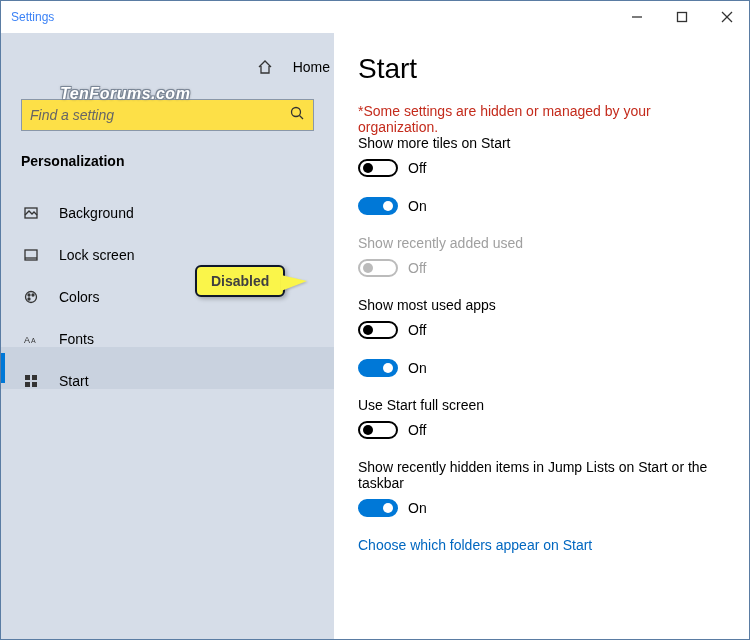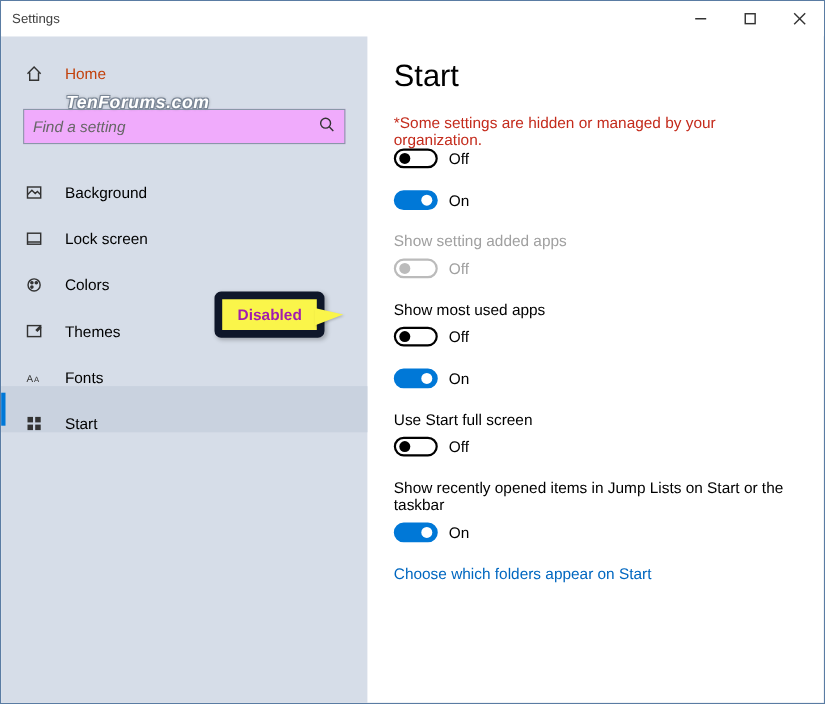--- a/index.html
+++ b/index.html
@@ -1,26 +1,26 @@
 <!DOCTYPE html>
 <html><head>
 <meta charset="utf-8">
 <style>
   * { box-sizing: border-box; margin: 0; padding: 0; font-family: "Segoe UI", Arial, sans-serif; }
   body { width: 750px; height: 640px; background: #fff; overflow: hidden; position: relative; }
   .window { width: 750px; height: 640px; border: 1px solid #5a7ca3; display: flex; flex-direction: column; background: #fff; }
   .titlebar { height: 32px; display: flex; align-items: center; justify-content: space-between; padding-left: 10px; background: #fff; }
-  .titlebar .title { font-size: 12px; color: #404040; }
+  .titlebar .title { font-size: 12px; color: #3b82f6; }
   .titlebar .controls { display: flex; }
   .titlebar .controls div { width: 45px; height: 32px; display: flex; align-items: center; justify-content: center; color: #000; }
   .body { flex: 1; display: flex; overflow: hidden; }
   .sidebar { width: 333px; background: #d6dde8; padding-top: 18px; position: relative; }
-  .home-row { display: flex; align-items: center; padding: 8px 4px 8px 20px; font-size: 14px; color: #c2410c; }
+  .home-row { display: flex; align-items: center; padding: 8px 4px 8px 20px; font-size: 14px; color: #000000; justify-content: flex-end; }
   .home-row .hicon { width: 20px; margin-right: 18px; display:flex; align-items:center; justify-content:center; }
-  .searchbox { margin: 16px 20px 10px 20px; height: 32px; border: 1px solid #8a97a8; background: #f0abfc; display: flex; align-items: center; padding: 0 8px; justify-content: flex-end; }
+  .searchbox { margin: 16px 20px 10px 20px; height: 32px; border: 1px solid #8a97a8; background: #fde047; display: flex; align-items: center; padding: 0 8px; justify-content: flex-end; }
   .searchbox input { flex:1; border:none; background: transparent; font-size: 14px; color: #666; outline:none; }
   .searchbox input::placeholder { color: #666; font-style: italic; }
   .section-label { padding: 12px 20px 10px 20px; font-size: 14px; font-weight: 600; color: #000; }
   .nav-item { display: flex; align-items: flex-end; height: 42px; padding: 0 20px; font-size: 14px; color: #000; position: relative; }
   .nav-item .nicon { width: 20px; margin-right: 18px; display:flex; align-items:center; justify-content:center; font-size: 16px; color:#333; }
   .nav-item.active { background: #c9d2df; }
   .nav-item.active::before { content:""; position:absolute; left:0; top:6px; bottom:6px; width:4px; background:#0078d7; }
   .content { flex:1; padding: 20px 24px 0 24px; overflow:hidden; }
   .content h1 { font-size: 28px; font-weight: 400; margin-bottom: 18px; }
   .warning { color: #c42b1c; font-size: 14px; }
@@ -32,21 +32,21 @@
   .toggle .knob { width: 10px; height: 10px; background:#000; border-radius:50%; position:absolute; top:2px; left:3px; }
   .toggle.on { background:#0078d7; border-color:#0078d7; }
   .toggle.on .knob { background:#fff; left:auto; right:3px; }
   .toggle.disabled { border-color:#bbb; }
   .toggle.disabled .knob { background:#bbb; }
   .toggle-state { font-size: 14px; }
   .setting.disabled .toggle-state { color:#a0a0a0; }
   .link-text { color:#0067c0; font-size:14px; }
   .watermark { position:absolute; top:85px; left:60px; font-size:16px; font-weight:700; color:#fff; text-shadow: -1px -1px 0 #7a8696, 1px -1px 0 #7a8696, -1px 1px 0 #7a8696, 1px 1px 0 #7a8696, 0 0 3px #555; font-style:italic; pointer-events:none; letter-spacing:0.5px; }
   .callout { position:absolute; top:265px; left:195px; pointer-events:none; z-index:5; }
-  .callout .bubble { background: #faf54a; border:7px solid #0f172a; border-radius:6px; padding: 6px 14px; font-size: 14px; font-weight:600; color:#a21caf; box-shadow: 2px 2px 4px rgba(0,0,0,.25); position:relative; }
+  .callout .bubble { background: #faf54a; border:2px solid #0f172a; border-radius:6px; padding: 6px 14px; font-size: 14px; font-weight:600; color:#404040; box-shadow: 2px 2px 4px rgba(0,0,0,.25); position:relative; }
   .callout .tail { position:absolute; top:8px; right:-24px; width:0; height:0; border-left:26px solid #faf54a; border-top:6px solid transparent; border-bottom:10px solid transparent; filter: drop-shadow(1px 1px 1px rgba(0,0,0,.2)); }
   .icon-svg { width:16px; height:16px; stroke:#333; fill:none; stroke-width:1.3; }
 </style>
 </head>
 <body>
 
 <div class="window">
 
   <div class="titlebar">
     <span class="title">Settings</span>
@@ -85,20 +85,21 @@
       <div class="searchbox">
         <input type="text" placeholder="Find a setting" style="">
         <span>
           <svg class="icon-svg" viewBox="0 0 16 16">
               <circle cx="7" cy="7" r="4.5"></circle>
               <line x1="10.5" y1="10.5" x2="14" y2="14"></line>
             </svg>
         </span>
       </div>
 
+      <div class="section-label">Personalization</div>
 
       <div id="nav-list">
           <div class="nav-item">
             <span class="nicon">
               <svg class="icon-svg" viewBox="0 0 16 16">
                 <rect x="2" y="3" width="12" height="10"></rect>
                 <path d="M2 10 L6 6 L9 9 L11 7 L14 10"></path>
               </svg>
             </span>
             <span>Background</span>
@@ -119,29 +120,20 @@
                 <circle cx="6" cy="6" r="1" fill="#333"></circle>
                 <circle cx="10" cy="6" r="1" fill="#333"></circle>
                 <circle cx="6" cy="10" r="1" fill="#333"></circle>
               </svg>
             </span>
             <span>Colors</span>
           </div>
           <div class="nav-item">
             <span class="nicon">
               <svg class="icon-svg" viewBox="0 0 16 16">
-                <rect x="2" y="3" width="12" height="10"></rect>
-                <path d="M10 7 L13 4 L14 5 L11 8 Z" fill="#333"></path>
-              </svg>
-            </span>
-            <span>Themes</span>
-          </div>
-          <div class="nav-item">
-            <span class="nicon">
-              <svg class="icon-svg" viewBox="0 0 16 16">
                 <text x="1" y="12" font-size="9" fill="#333" stroke="none">A</text>
                 <text x="8" y="12" font-size="7" fill="#333" stroke="none">A</text>
               </svg>
             </span>
             <span>Fonts</span>
           </div>
           <div class="nav-item active">
             <span class="nicon">
               <svg class="icon-svg" viewBox="0 0 16 16">
                 <rect x="2" y="2" width="5" height="5" fill="#333" stroke="none"></rect>
@@ -153,37 +145,38 @@
             <span>Start</span>
           </div>
         </div>
     </div>
 
     <div class="content">
       <h1>Start</h1>
       <div class="warning">*Some settings are hidden or managed by your organization.</div>
       <div id="settings-list">
           <div class="setting">
+            <div class="slabel">Show more tiles on Start</div>
             <div class="toggle-row">
               <div class="toggle">
                 <div class="knob"></div>
               </div>
               <span class="toggle-state">Off</span>
             </div>
           </div>
           <div class="setting">
             <div class="toggle-row">
               <div class="toggle on">
                 <div class="knob"></div>
               </div>
               <span class="toggle-state">On</span>
             </div>
           </div>
           <div class="setting disabled">
-            <div class="slabel">Show setting added apps</div>
+            <div class="slabel">Show recently added used</div>
             <div class="toggle-row">
               <div class="toggle disabled">
                 <div class="knob"></div>
               </div>
               <span class="toggle-state">Off</span>
             </div>
           </div>
           <div class="setting">
             <div class="slabel">Show most used apps</div>
             <div class="toggle-row">
@@ -204,21 +197,21 @@
           <div class="setting">
             <div class="slabel">Use Start full screen</div>
             <div class="toggle-row">
               <div class="toggle">
                 <div class="knob"></div>
               </div>
               <span class="toggle-state">Off</span>
             </div>
           </div>
           <div class="setting">
-            <div class="slabel">Show recently opened items in Jump Lists on Start or the taskbar</div>
+            <div class="slabel">Show recently hidden items in Jump Lists on Start or the taskbar</div>
             <div class="toggle-row">
               <div class="toggle on">
                 <div class="knob"></div>
               </div>
               <span class="toggle-state">On</span>
             </div>
           </div>
         </div>
       <div class="link-text">Choose which folders appear on Start</div>
     </div>

